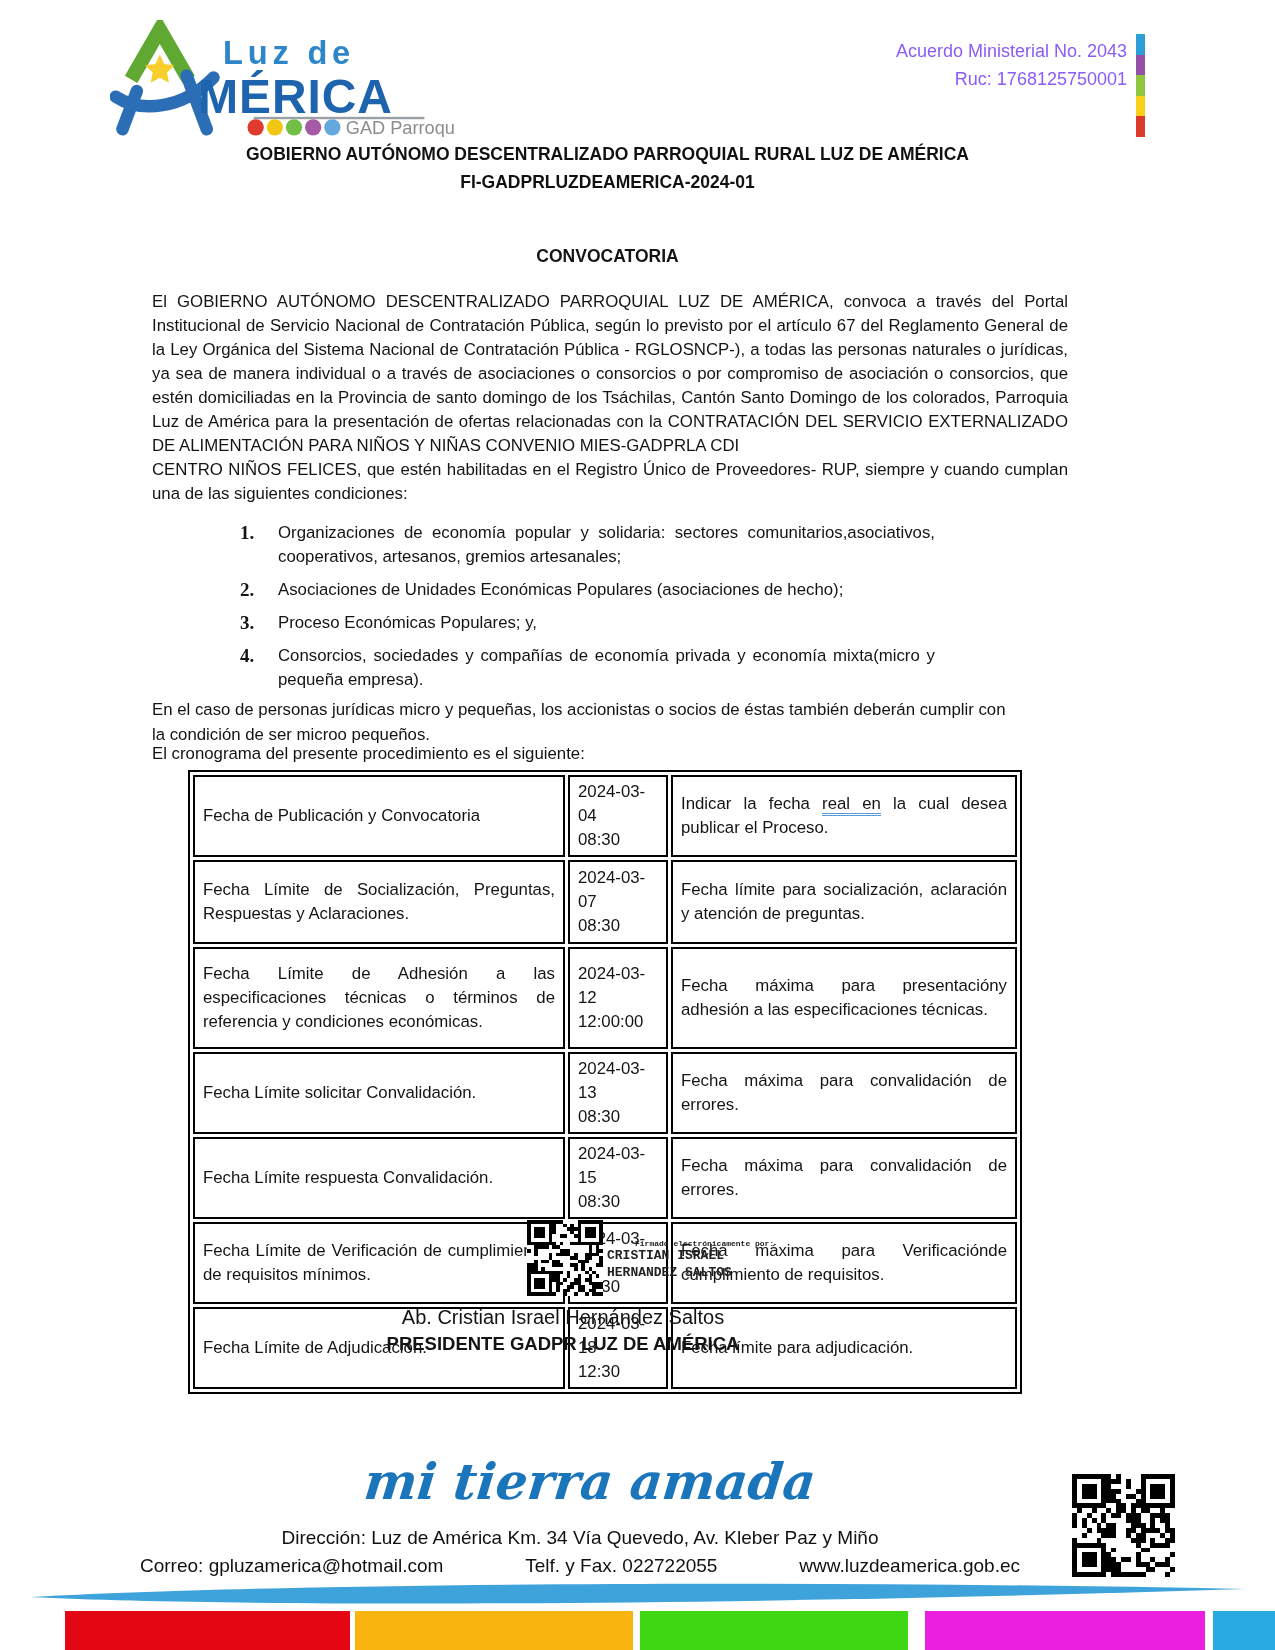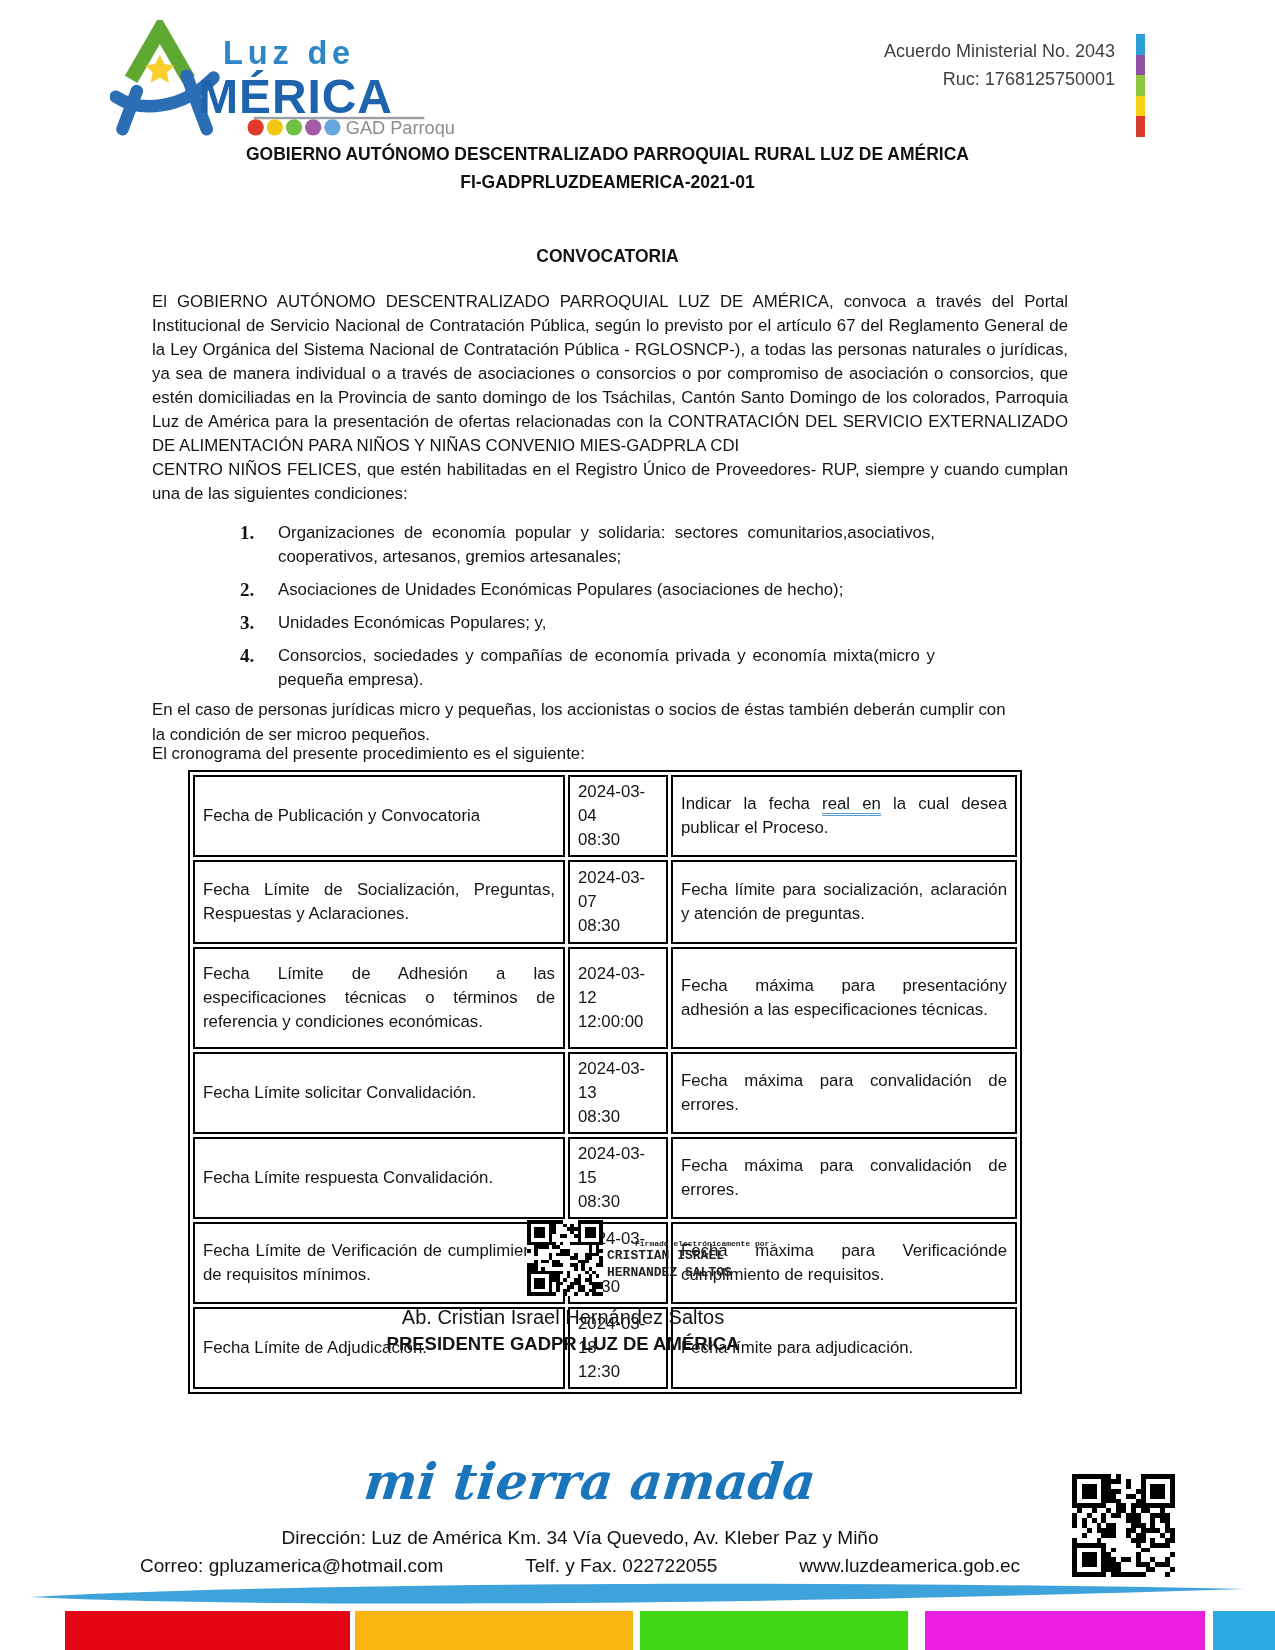--- a/index.html
+++ b/index.html
@@ -1,22 +1,22 @@
 <!DOCTYPE html>
 <html><head>
 <meta charset="utf-8">
 <style>
   html,body{margin:0;padding:0;background:#ffffff;}
   .page{position:relative;width:1275px;height:1650px;background:#fff;overflow:hidden;
         font-family:"Liberation Sans",sans-serif;color:#141414;}
 
   
   .logo{position:absolute;left:110px;top:20px;width:345px;height:122px;}
-  .hdr-right{position:absolute;top:38px;right:160px;text-align:right;font-size:18px;
-             color:#404040;line-height:1.55;}
+  .hdr-right{position:absolute;top:38px;right:148px;text-align:right;font-size:18px;
+             color:#8b5cf6;line-height:1.55;}
   .side-bar{position:absolute;left:1136px;top:34px;width:9px;height:103px;display:flex;flex-direction:column;}
   .side-bar div{flex:1;}
 
   
   .title{position:absolute;left:150px;top:140px;width:915px;text-align:center;
          font-weight:bold;font-size:17.5px;line-height:28px;color:#111;}
   .title .spaced{word-spacing:6px;}
   .convocatoria{position:absolute;left:150px;top:246px;width:915px;text-align:center;
                 font-weight:bold;font-size:17.5px;}
 
@@ -97,41 +97,41 @@
   <div class="side-bar">
       <div style="background: rgb(45, 159, 216);"></div>
       <div style="background: rgb(147, 81, 166);"></div>
       <div style="background: rgb(142, 198, 63);"></div>
       <div style="background: rgb(247, 209, 23);"></div>
       <div style="background: rgb(217, 58, 43);"></div>
     </div>
 
   <div class="title">
     <div>GOBIERNO AUTÓNOMO DESCENTRALIZADO PARROQUIAL RURAL LUZ DE AMÉRICA</div>
-    <div>FI-GADPRLUZDEAMERICA-2021-01</div>
+    <div>FI-GADPRLUZDEAMERICA-2024-01</div>
   </div>
   <div class="convocatoria">CONVOCATORIA</div>
 
   <div class="bodytext">
     <p>El GOBIERNO AUTÓNOMO DESCENTRALIZADO PARROQUIAL LUZ DE AMÉRICA, convoca a través del Portal Institucional de Servicio Nacional de Contratación Pública, según lo previsto por el artículo 67 del Reglamento General de la Ley Orgánica del Sistema Nacional de Contratación Pública - RGLOSNCP-), a todas las personas naturales o jurídicas, ya sea de manera individual o a través de asociaciones o consorcios o por compromiso de asociación o consorcios, que estén domiciliadas en la Provincia de santo domingo de los Tsáchilas, Cantón Santo Domingo de los colorados, Parroquia Luz de América para la presentación de ofertas relacionadas con la CONTRATACIÓN DEL SERVICIO EXTERNALIZADO DE ALIMENTACIÓN PARA NIÑOS Y NIÑAS CONVENIO MIES-GADPRLA CDI</p>
     <p>CENTRO NIÑOS FELICES, que estén habilitadas en el Registro Único de Proveedores- RUP, siempre y cuando cumplan una de las siguientes condiciones:</p>
   </div>
 
   <div class="cond-list">
       <div class="li">
         <span class="li-num">1.</span>
         <span class="li-text">Organizaciones de economía popular y solidaria: sectores comunitarios,asociativos, cooperativos, artesanos, gremios artesanales;</span>
       </div>
       <div class="li">
         <span class="li-num">2.</span>
         <span class="li-text">Asociaciones de Unidades Económicas Populares (asociaciones de hecho);</span>
       </div>
       <div class="li">
         <span class="li-num">3.</span>
-        <span class="li-text">Unidades Económicas Populares; y,</span>
+        <span class="li-text">Proceso Económicas Populares; y,</span>
       </div>
       <div class="li">
         <span class="li-num">4.</span>
         <span class="li-text">Consorcios, sociedades y compañías de economía privada y economía mixta(micro y pequeña empresa).</span>
       </div>
     </div>
 
   <div class="p3">En el caso de personas jurídicas micro y pequeñas, los accionistas o socios de éstas también deberán cumplir con la condición de ser microo pequeños.</div>
   <div class="p4">El cronograma del presente procedimiento es el siguiente:</div>
 

